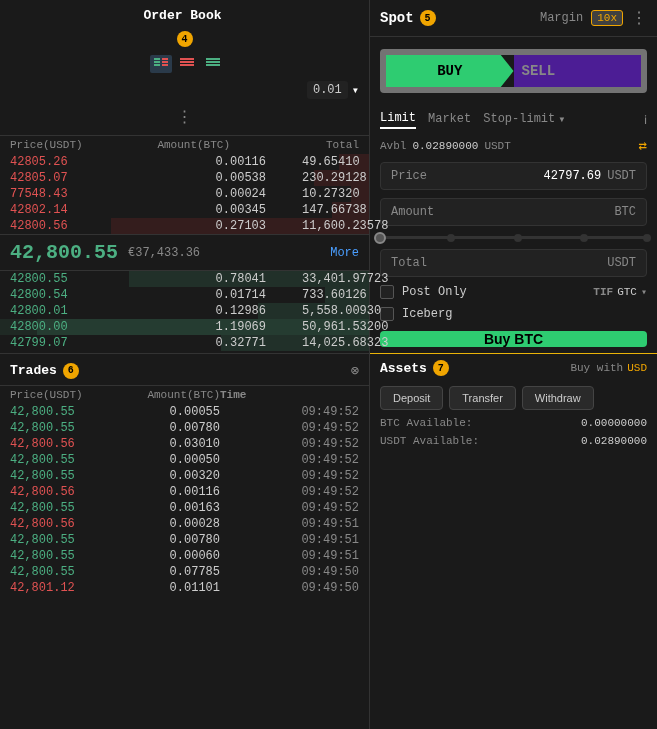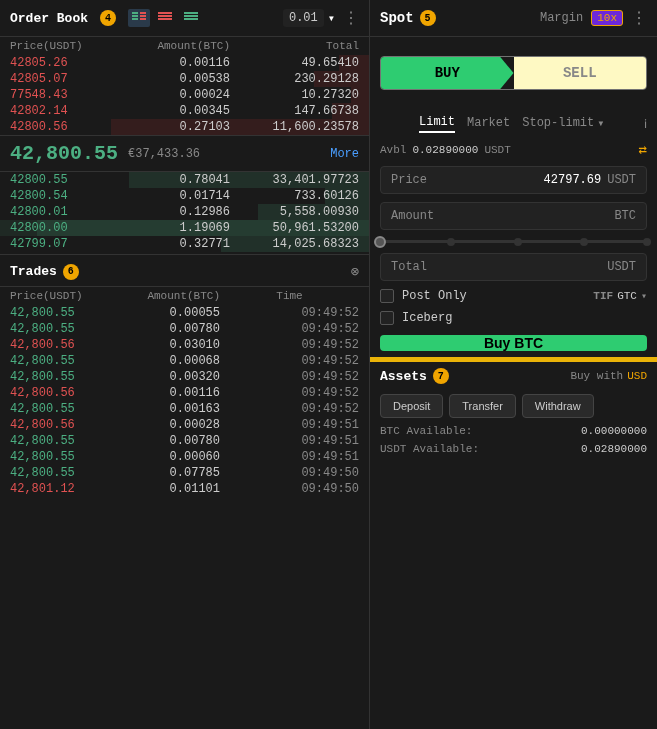--- a/index.html
+++ b/index.html
@@ -22,20 +22,21 @@
       border-right: 1px solid #333;
     }
 
     
     .order-book-header {
       display: flex;
       align-items: center;
       padding: 8px 10px;
       gap: 8px;
       border-bottom: 1px solid #333;
+      flex-direction: column;
     }
     .order-book-title {
       font-size: 13px;
       font-weight: bold;
       color: #fff;
       margin-right: 4px;
     }
     .badge {
       background: #f0a500;
       color: #000;
@@ -86,20 +87,21 @@
       font-size: 11px;
     }
     .ob-table-header span:nth-child(2) { text-align: right; }
     .ob-table-header span:nth-child(3) { text-align: right; }
 
     .ob-row {
       display: grid;
       grid-template-columns: 110px 110px 1fr;
       padding: 1px 10px;
       position: relative;
+      gap: 36px;
     }
     .ob-row .col1 { color: #e05252; }
     .ob-row.green .col1 { color: #4caf82; }
     .ob-row .col2 { text-align: right; color: #ccc; }
     .ob-row .col3 { text-align: right; color: #ccc; }
     .ob-row .bg-bar-red {
       position: absolute;
       right: 0; top: 0; bottom: 0;
       background: rgba(200,50,50,0.15);
       z-index: 0;
@@ -150,21 +152,21 @@
       font-size: 14px;
     }
     .trades-col-header {
       display: grid;
       grid-template-columns: 100px 110px 1fr;
       padding: 3px 10px;
       color: #888;
       font-size: 11px;
     }
     .trades-col-header span:nth-child(2) { text-align: right; }
-    .trades-col-header span:nth-child(3) { text-align: center; }
+    .trades-col-header span:nth-child(3) { text-align: left; font-weight: bold; }
 
     .trade-row {
       display: grid;
       grid-template-columns: 100px 110px 1fr;
       padding: 1px 10px;
     }
     .trade-row .t-price-red { color: #e05252; }
     .trade-row .t-price-green { color: #4caf82; }
     .trade-row .t-amount { text-align: right; color: #ccc; }
     .trade-row .t-time { text-align: right; color: #888; }
@@ -192,53 +194,53 @@
     }
     .spot-badge { background: #f0a500; }
     .spot-right {
       margin-left: auto;
       display: flex;
       align-items: center;
       gap: 8px;
     }
     .margin-link { color: #888; font-size: 12px; cursor: pointer; }
     .lev-badge {
-      background: #6d28d9;
+      background: #404040;
       color: #f0a500;
       border: 1px solid #f0a500;
       border-radius: 3px;
       padding: 1px 5px;
       font-size: 11px;
     }
     .spot-menu { color: #888; font-size: 16px; cursor: pointer; }
 
     
     .buy-sell-tabs {
       display: flex;
-      margin: 19px 10px;
+      margin: 12px 10px;
       border-radius: 4px;
       overflow: hidden;
-      border: 1px solid #737373;
+      border: 6px solid #737373;
     }
     .buy-tab {
       flex: 1;
       background: #2ecc71;
       color: #000;
       text-align: center;
       padding: 8px;
       font-weight: bold;
       font-size: 14px;
       cursor: pointer;
       clip-path: polygon(0 0, 90% 0, 100% 50%, 90% 100%, 0 100%);
     }
     .sell-tab {
       flex: 1;
-      background: #fef9c3;
+      background: #4c1d95;
       color: #888;
-      text-align: center;
+      text-align: left;
       padding: 8px;
       font-weight: bold;
       font-size: 14px;
       cursor: pointer;
     }
 
     
     .order-type-tabs {
       display: flex;
       align-items: center;
@@ -247,21 +249,20 @@
     }
     .order-type-tab {
       color: #888;
       cursor: pointer;
       font-size: 12px;
       padding: 2px 0;
     }
     .order-type-tab.active {
       color: #fff;
       border-bottom: 2px solid #fff;
-      margin-left: 39px;
     }
     .stop-limit-tab {
       display: flex;
       align-items: center;
       gap: 3px;
       color: #888;
       cursor: pointer;
     }
     .info-icon {
       margin-left: auto;
@@ -391,21 +392,21 @@
       cursor: pointer;
       width: calc(100% - 20px);
       text-align: center;
     }
 
     
     .assets-header {
       display: flex;
       align-items: center;
       padding: 6px 10px;
-      border-top: 5px solid #eab308;
+      border-top: 1px solid #eab308;
     }
     .assets-title {
       font-size: 13px;
       font-weight: bold;
       color: #fff;
       margin-right: 6px;
     }
     .assets-badge { background: #f0a500; }
     .assets-right {
       margin-left: auto;
@@ -588,21 +589,21 @@
       <span class="t-amount">0.00780</span>
       <span class="t-time">09:49:52</span>
     </div>
     <div class="trade-row">
       <span class="t-price-red">42,800.56</span>
       <span class="t-amount">0.03010</span>
       <span class="t-time">09:49:52</span>
     </div>
     <div class="trade-row">
       <span class="t-price-green">42,800.55</span>
-      <span class="t-amount">0.00068</span>
+      <span class="t-amount">0.00050</span>
       <span class="t-time">09:49:52</span>
     </div>
     <div class="trade-row">
       <span class="t-price-green">42,800.55</span>
       <span class="t-amount">0.00320</span>
       <span class="t-time">09:49:52</span>
     </div>
     <div class="trade-row">
       <span class="t-price-red">42,800.56</span>
       <span class="t-amount">0.00116</span>

